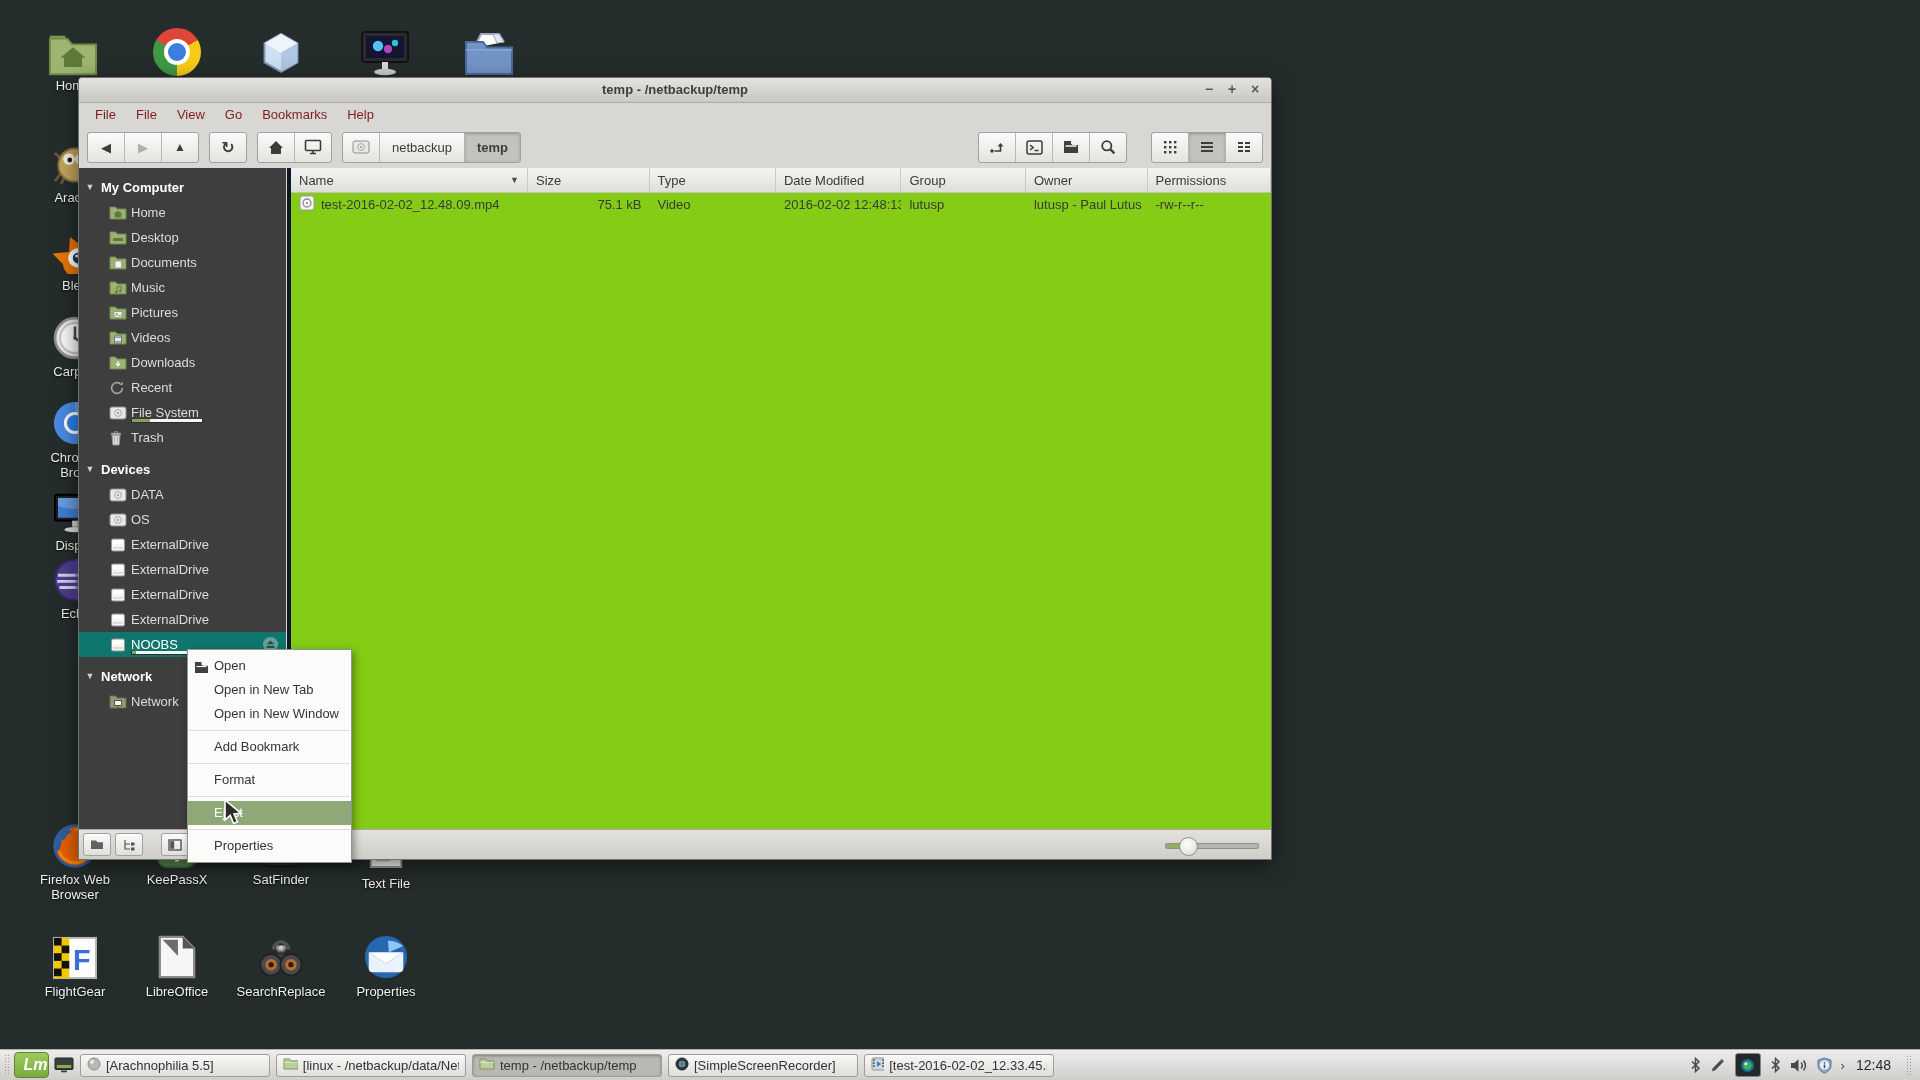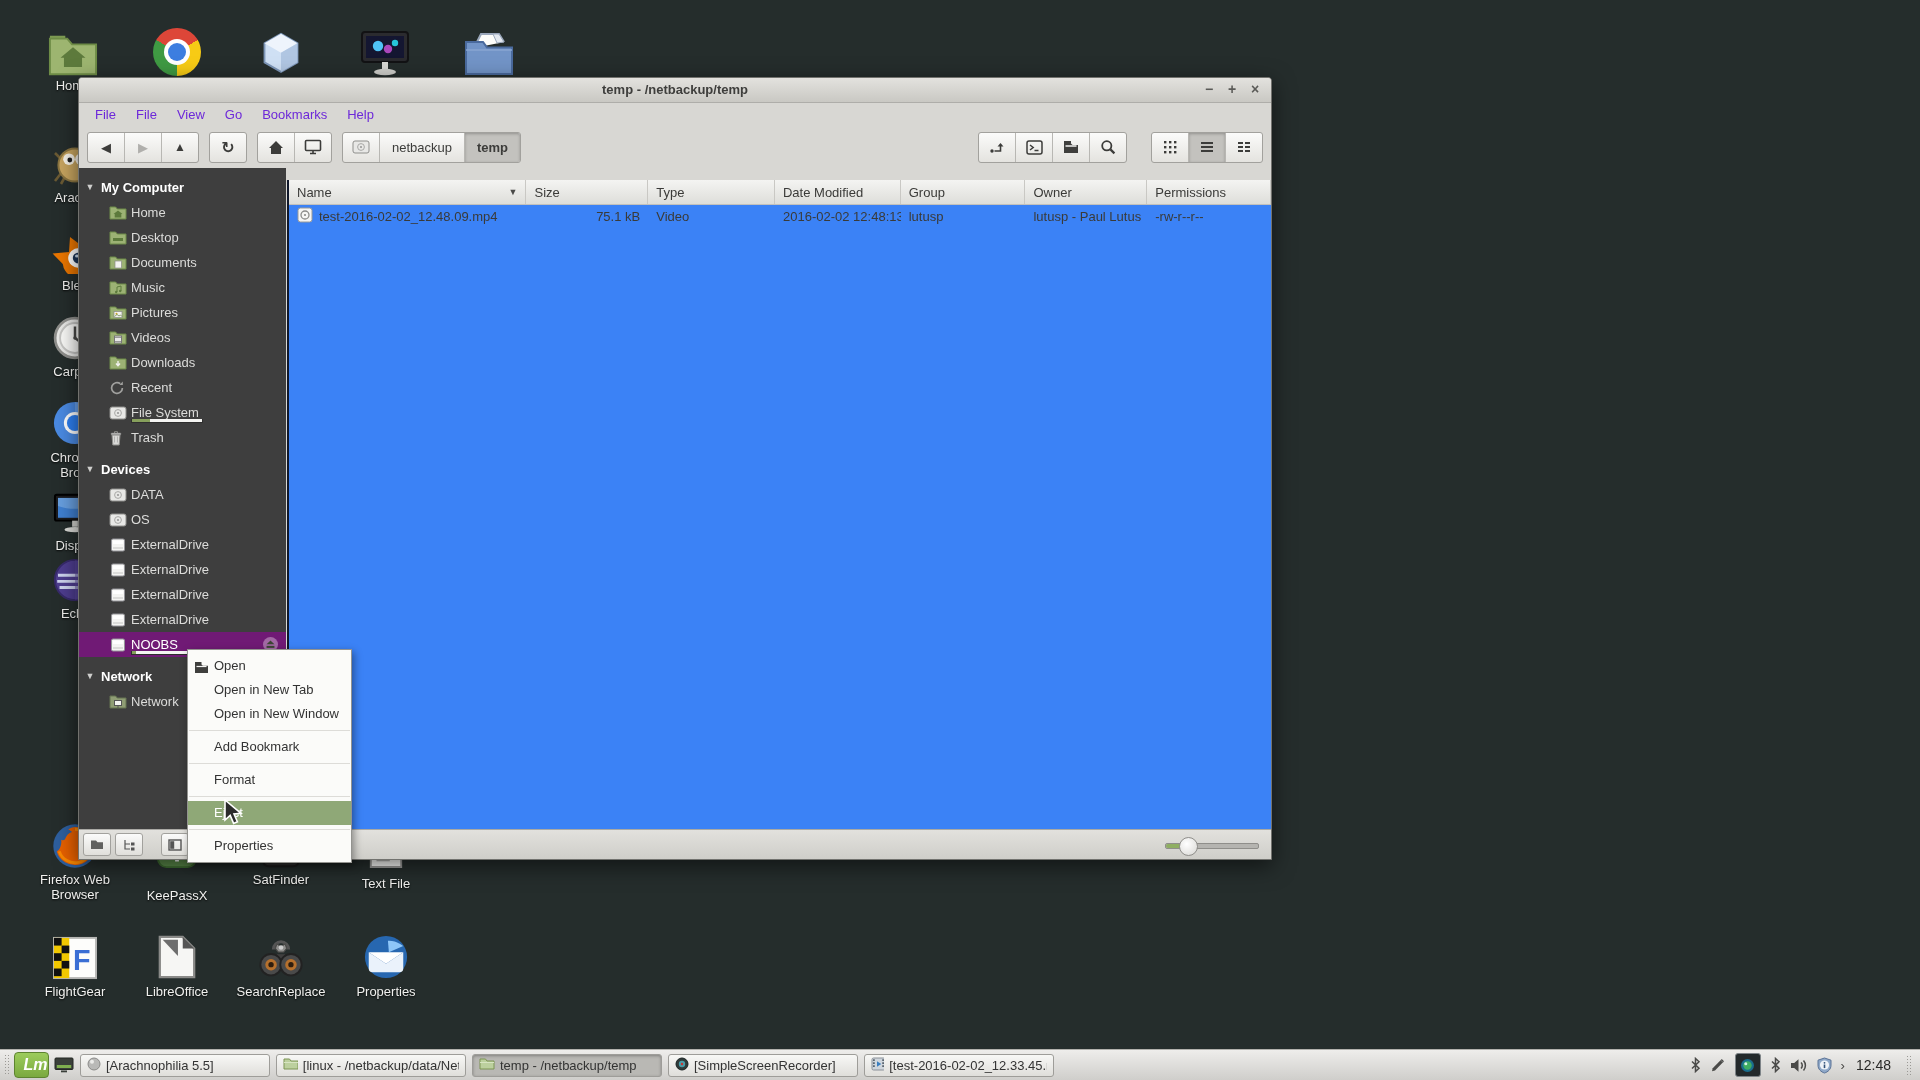--- a/index.html
+++ b/index.html
@@ -21,45 +21,45 @@
   
   .window{left:78px;top:77px;width:1194px;height:783px;z-index:10;
      background:#d8d7d3;border:1px solid #72726e;border-radius:4px 4px 0 0;
      box-shadow:0 6px 22px rgba(0,0,0,.55);box-sizing:border-box;}
   .titlebar{left:0;top:0;right:0;height:24px;border-radius:3px 3px 0 0;
      background:linear-gradient(#e3e2de,#c9c8c3);border-bottom:1px solid #aeada9;
      text-align:center;line-height:24px;font-weight:bold;color:#3e3e3c;}
   .winbtn{top:2px;width:20px;height:20px;line-height:19px;text-align:center;
      color:#5a5a57;font-size:14px;cursor:default;}
   .menubar{left:0;top:25px;right:0;height:23px;display:flex;align-items:center;padding-left:6px;}
-  .menu-item{padding:0 10px;line-height:22px;color:#6d28d9;}
+  .menu-item{padding:0 10px;line-height:22px;color:#7f1d1d;}
   .toolbar{left:0;top:48px;right:0;height:42px;display:flex;align-items:center;padding:0 8px;}
   .tb-group{display:flex;height:29px;margin-right:10px;border:1px solid #a2a19d;border-radius:3px;
      background:linear-gradient(#fbfbfa,#e4e3df);overflow:hidden;}
   .tb-btn{min-width:28px;padding:0 4px;display:flex;align-items:center;justify-content:center;
      border-right:1px solid #b8b7b3;color:#3c3c3a;font-size:13px;}
   .tb-btn:last-child{border-right:none;}
   .tb-btn.disabled{color:#b0afac;}
   .tb-btn.crumb{padding:0 12px;}
   .tb-btn.active-crumb{background:#c3c2be;box-shadow:inset 0 1px 3px rgba(0,0,0,.25);font-weight:bold;}
   .tb-right{margin-left:auto;display:flex;}
   .view-active{background:#c3c2be;box-shadow:inset 0 1px 3px rgba(0,0,0,.25);}
   
   .sidebar{left:0;top:90px;width:207px;bottom:29px;background:#3e3e3e;overflow:hidden;}
   .sb-header{display:flex;align-items:center;height:26px;margin-top:6px;color:#fff;font-weight:bold;}
   .sb-arrow{width:22px;text-align:center;color:#cfcfcd;font-size:9px;}
   .sb-item{display:flex;align-items:center;height:25px;padding-left:30px;color:#dcdcda;position:relative;}
   .sb-item .sbic{width:22px;display:flex;align-items:center;}
-  .sb-item.selected{background:#701a75;color:#fff;}
+  .sb-item.selected{background:#0f766e;color:#fff;}
   .usage{position:absolute;left:52px;top:19px;height:3px;background:#f4f4f2;border:1px solid #2e2e2e;border-top:none;}
   .usage>div{height:100%;background:#87a05c;}
   .eject-btn{position:absolute;right:8px;top:5px;width:15px;height:15px;border-radius:50%;
      background:rgba(255,255,255,.35);display:flex;align-items:center;justify-content:center;}
   
-  .filearea{left:208px;top:90px;right:0;bottom:29px;background:#3b82f6;border-left:2px solid #0f172a;overflow:hidden;margin-top:12px;}
+  .filearea{left:208px;top:90px;right:0;bottom:29px;background:#84cc16;border-left:4px solid #0f172a;overflow:hidden;}
   .listhead{display:flex;height:24px;background:linear-gradient(#f4f4f2,#dededa);
      border-bottom:1px solid #c2c1bd;}
   .hcell{display:flex;align-items:center;padding:0 8px;border-right:1px solid #c9c8c4;
      color:#3a3a38;box-sizing:border-box;}
   .sort{margin-left:auto;font-size:9px;color:#4a4a48;}
   .frow{display:flex;height:22px;align-items:center;}
   .fcell{padding:0 8px;box-sizing:border-box;white-space:nowrap;overflow:hidden;color:#3a3a38;}
   .fcell.num{text-align:right;}
   .fname{display:flex;align-items:center;gap:6px;}
   
@@ -240,21 +240,21 @@
     </div>
     <div class="dicon" style="left: 125px; top: 818px;">
       <div class="ic">
         <svg width="44" height="44" viewBox="0 0 23 23">
           <rect x="1.5" y="1.5" width="20" height="20" rx="4.5" fill="#5b8a4a" stroke="#3e6b31"></rect>
           <circle cx="11.5" cy="8.6" r="3.8" fill="none" stroke="#fff" stroke-width="2"></circle>
           <path d="M11.5 12.4v6.2M11.5 16h3.2" stroke="#fff" stroke-width="2" fill="none"></path>
           <rect x="14" y="3" width="4" height="3" fill="#c0392b"></rect>
         </svg>
       </div>
-      <div class="lbl" style="margin-top: 18px;">KeePassX</div>
+      <div class="lbl" style="margin-top: 2px;">KeePassX</div>
     </div>
     <div class="dicon" style="left: 229px; top: 818px;">
       <div class="ic">
         <svg width="44" height="44" viewBox="0 0 23 23">
           <rect x="2" y="2" width="19" height="19" rx="3" fill="#3a3a3a" stroke="#1f1f1f"></rect>
           <path d="M6 14a7 7 0 0 1 11-6" fill="#d8d8d6" stroke="#9a9a98"></path>
           <circle cx="13" cy="10" r="1.4" fill="#c0392b"></circle>
           <circle cx="6.5" cy="17" r="1.4" fill="#27ae60"></circle>
           <path d="M13 10l5 7" stroke="#9a9a98" stroke-width="1.2"></path>
         </svg>

